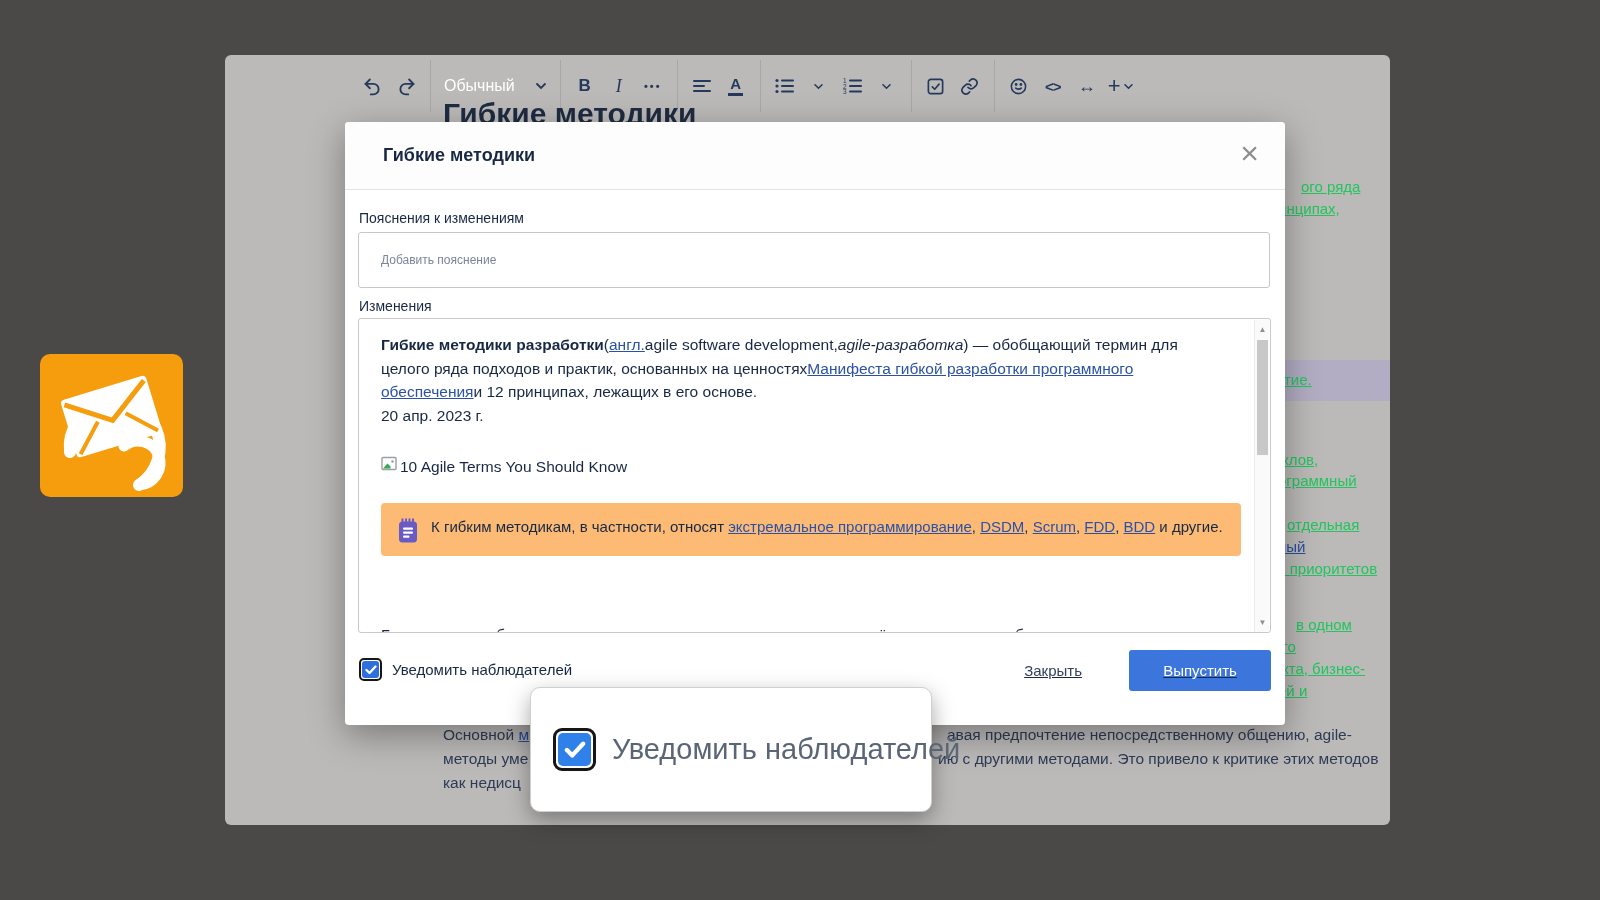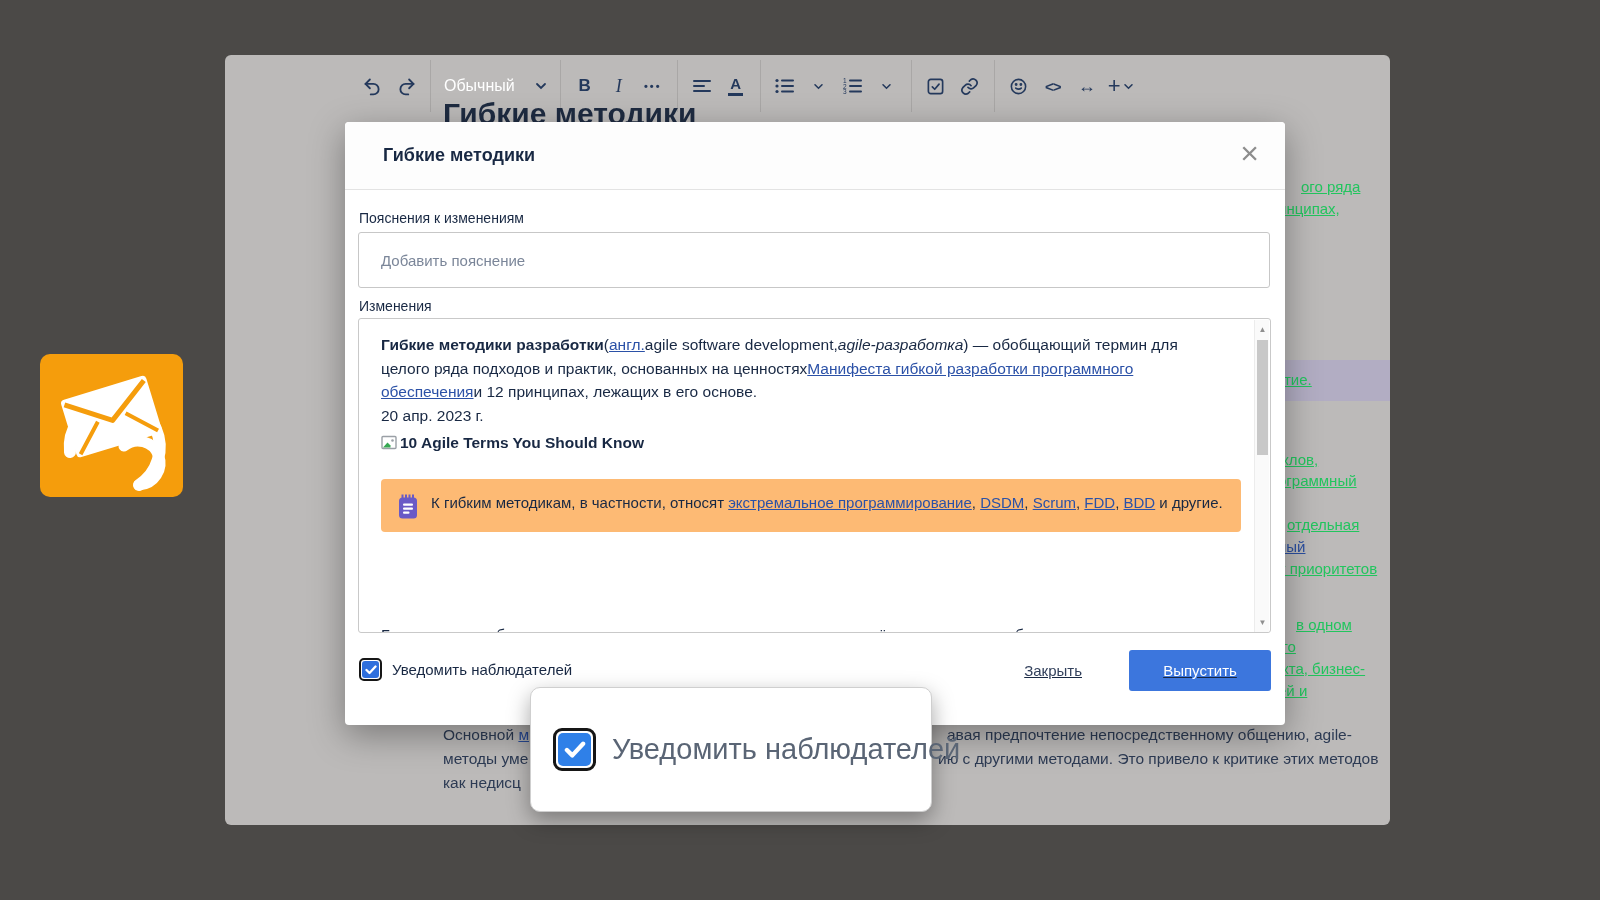--- a/index.html
+++ b/index.html
@@ -41,33 +41,33 @@
   
   .modal { position:absolute; left:345px; top:122px; width:940px; height:603px; background:#fff;
            border-radius:4px; box-shadow:0 10px 35px rgba(0,0,0,.35); z-index:5; color:#182843; }
   .modal-header { position:absolute; left:0; top:0; width:100%; height:68px;
                   border-bottom:1px solid #e3e3e3; background:#fdfdfd; border-radius:4px 4px 0 0; }
   .modal-title { position:absolute; left:38px; top:23px; font-size:18px; font-weight:600; }
   .modal-close { position:absolute; right:26px; top:12px; font-size:32px; font-weight:300;
                  color:#8d8d8d; cursor:pointer; line-height:1.2; }
   .field-label { position:absolute; left:14px; font-size:14px; color:#182843; }
   .expl-input { position:absolute; left:13px; top:110px; width:912px; height:56px;
-                border:1px solid #c7c7c7; border-radius:3px; font-size:15px; padding:0 22px;
+                border:1px solid #c7c7c7; border-radius:3px; font-size:12px; padding:0 22px;
                 font-family:"Liberation Sans", sans-serif; color:#182843; outline:none; }
   .expl-input::placeholder { color:#7b8699; }
 
   .changes-box { position:absolute; left:13px; top:196px; width:913px; height:315px;
                  border:1px solid #c9c9c9; border-radius:3px; overflow:hidden; background:#fff; }
   .changes-inner { position:absolute; left:22px; top:14px; width:844px; font-size:15.5px;
                    line-height:23.5px; color:#182843; }
   .seg-bold { font-weight:700;text-align:center; }
   .seg-italic { font-style:italic; }
   .seg-link { color:#2b51a7; text-decoration:underline; cursor:pointer; }
   .date-line { }
-  .img-line { margin-top:4px; display:flex; align-items:center;font-weight:bold; }
+  .img-line { margin-top:28px; display:flex; align-items:flex-start; }
   .img-line .bimg { margin-right:2px; flex:0 0 auto; }
   .info-panel { margin-top:24px; background:#fdba74; border-radius:4px; padding:12px 16px 12px 14px;
                 display:flex; width:860px; }
   .info-panel .note { flex:0 0 auto; margin:3px 12px 0 2px; }
   .info-panel .ptext { font-size:15px; line-height:23px; color:#182843; }
   .cutline { position:absolute; left:22px; top:307px; white-space:nowrap; font-size:15.5px;
              color:#182843; }
   .sbar { position:absolute; top:1px; right:1px; width:15px; height:312px; background:#fafafa;
           border-left:1px solid #ececec; }
   .sb-arrow { position:absolute; left:0; width:15px; text-align:center; font-size:8px; color:#8f8f8f; cursor:pointer; }

